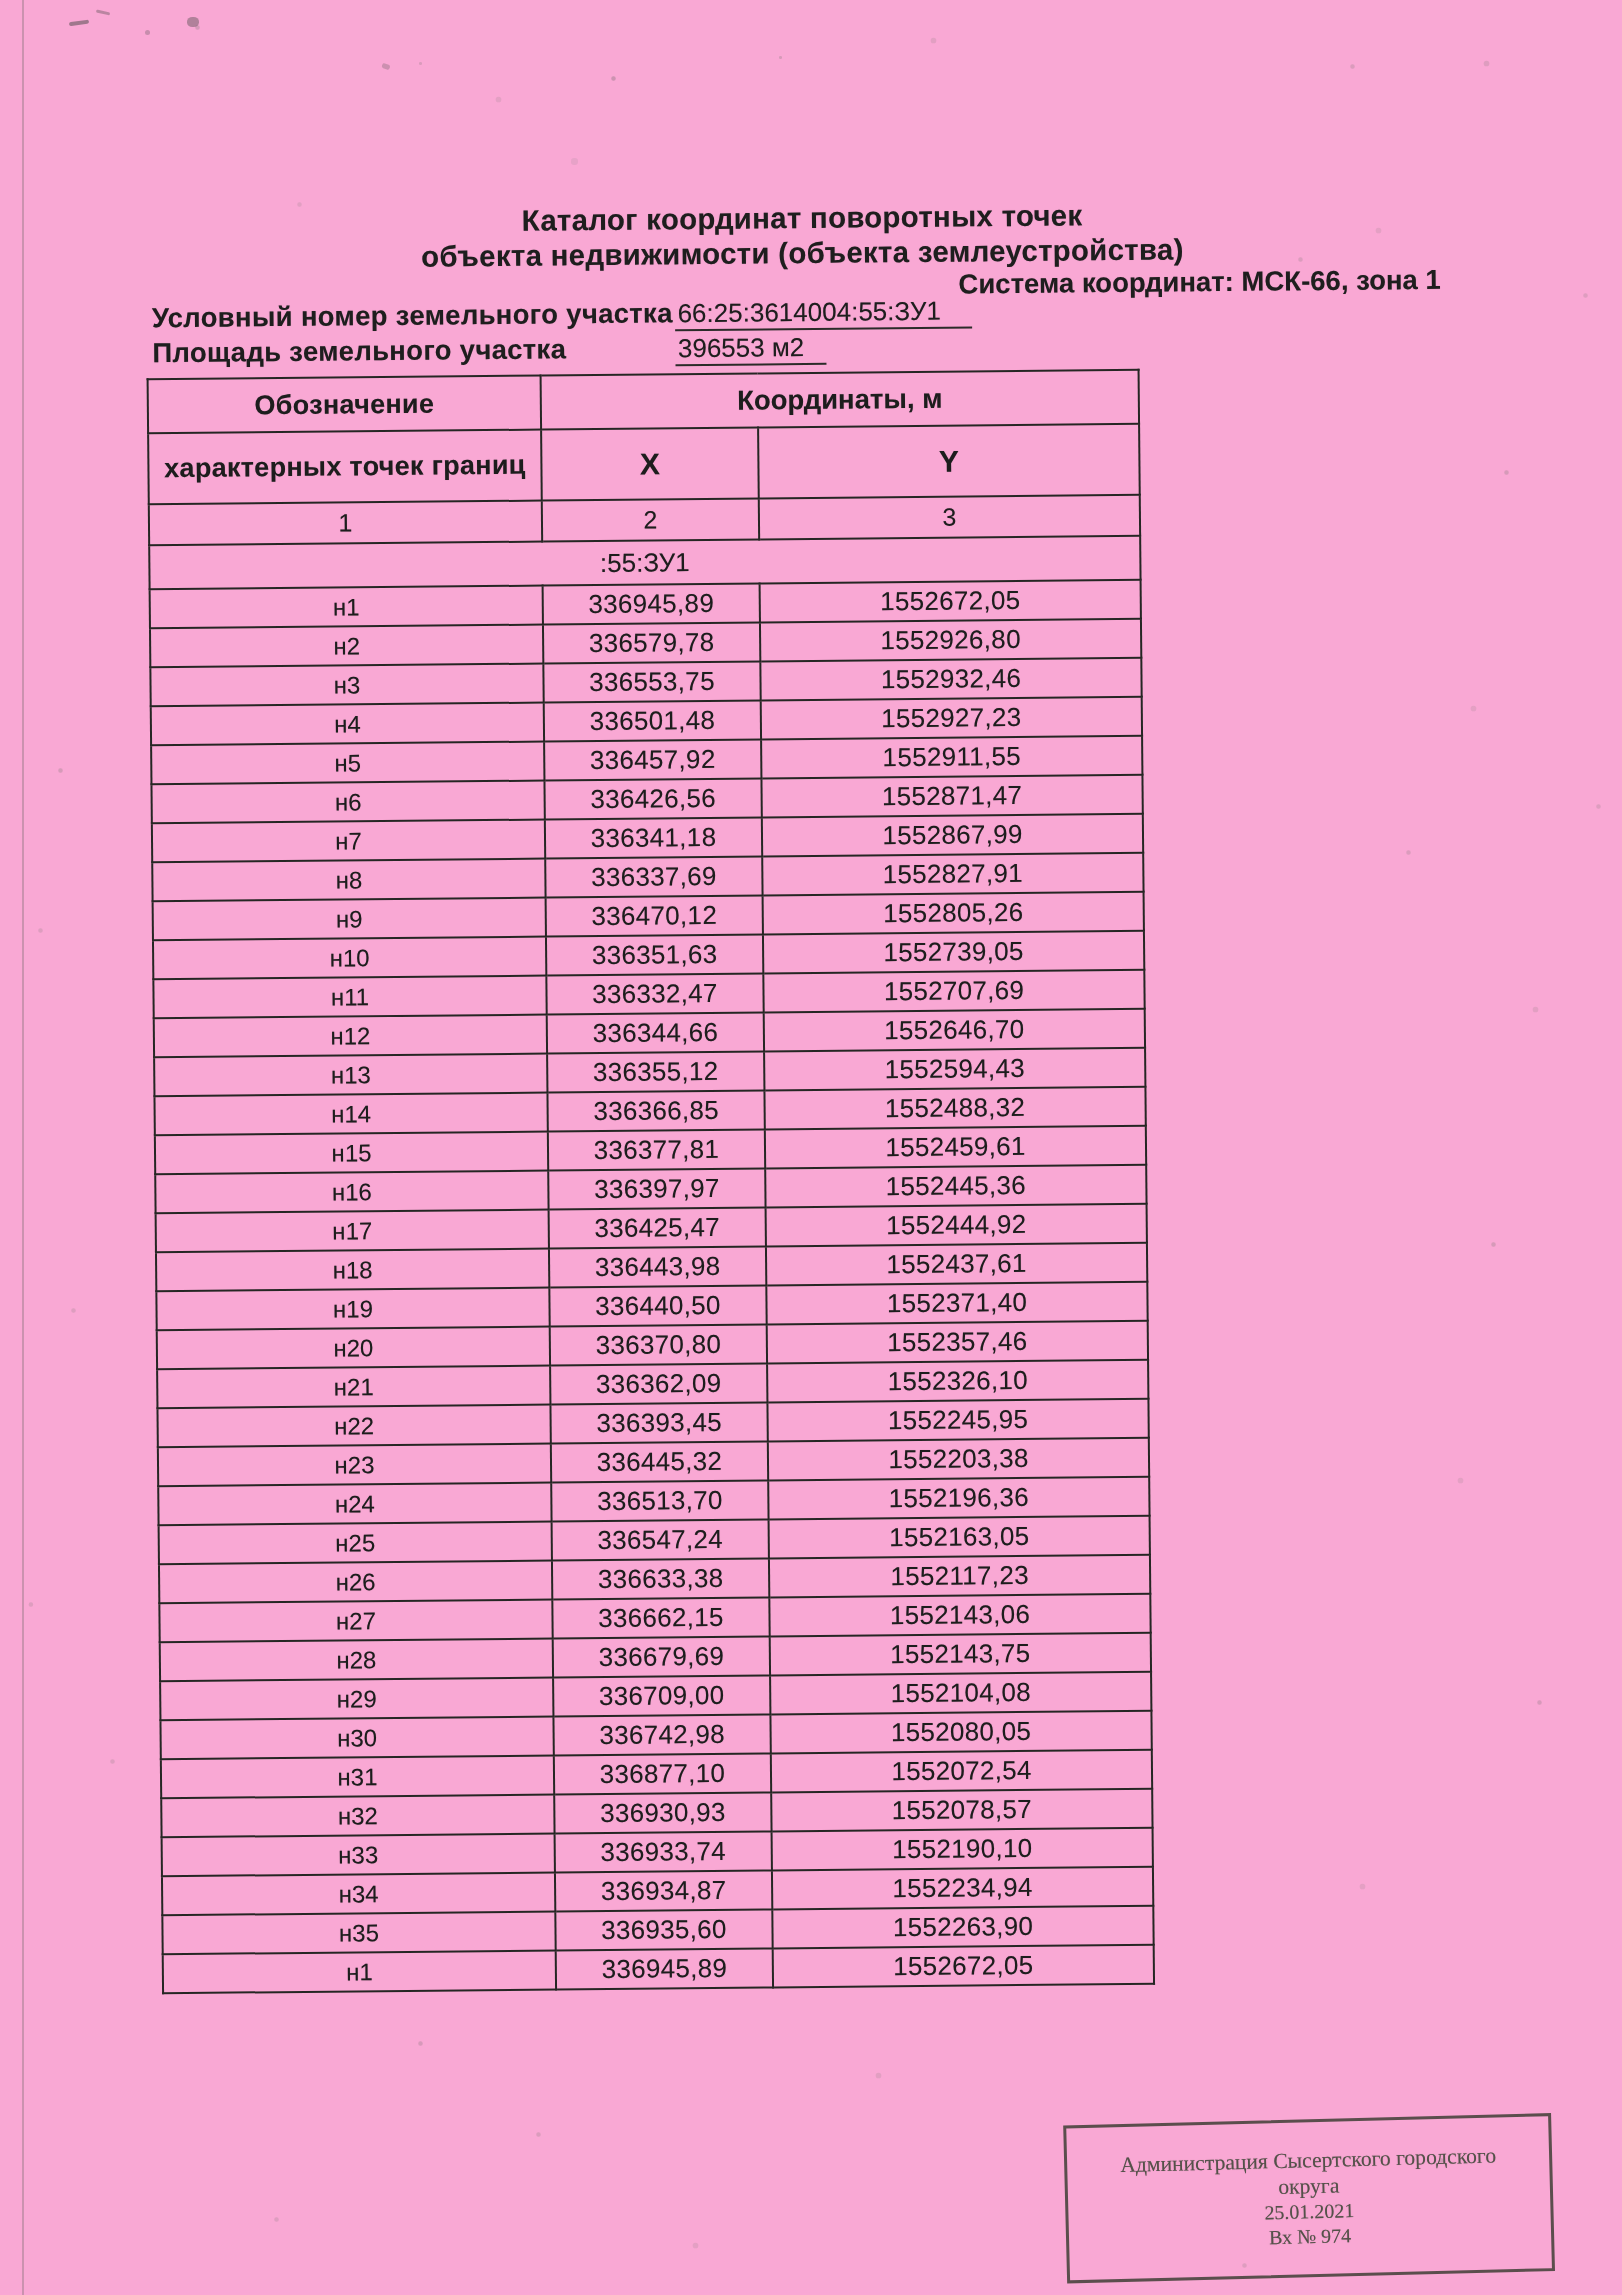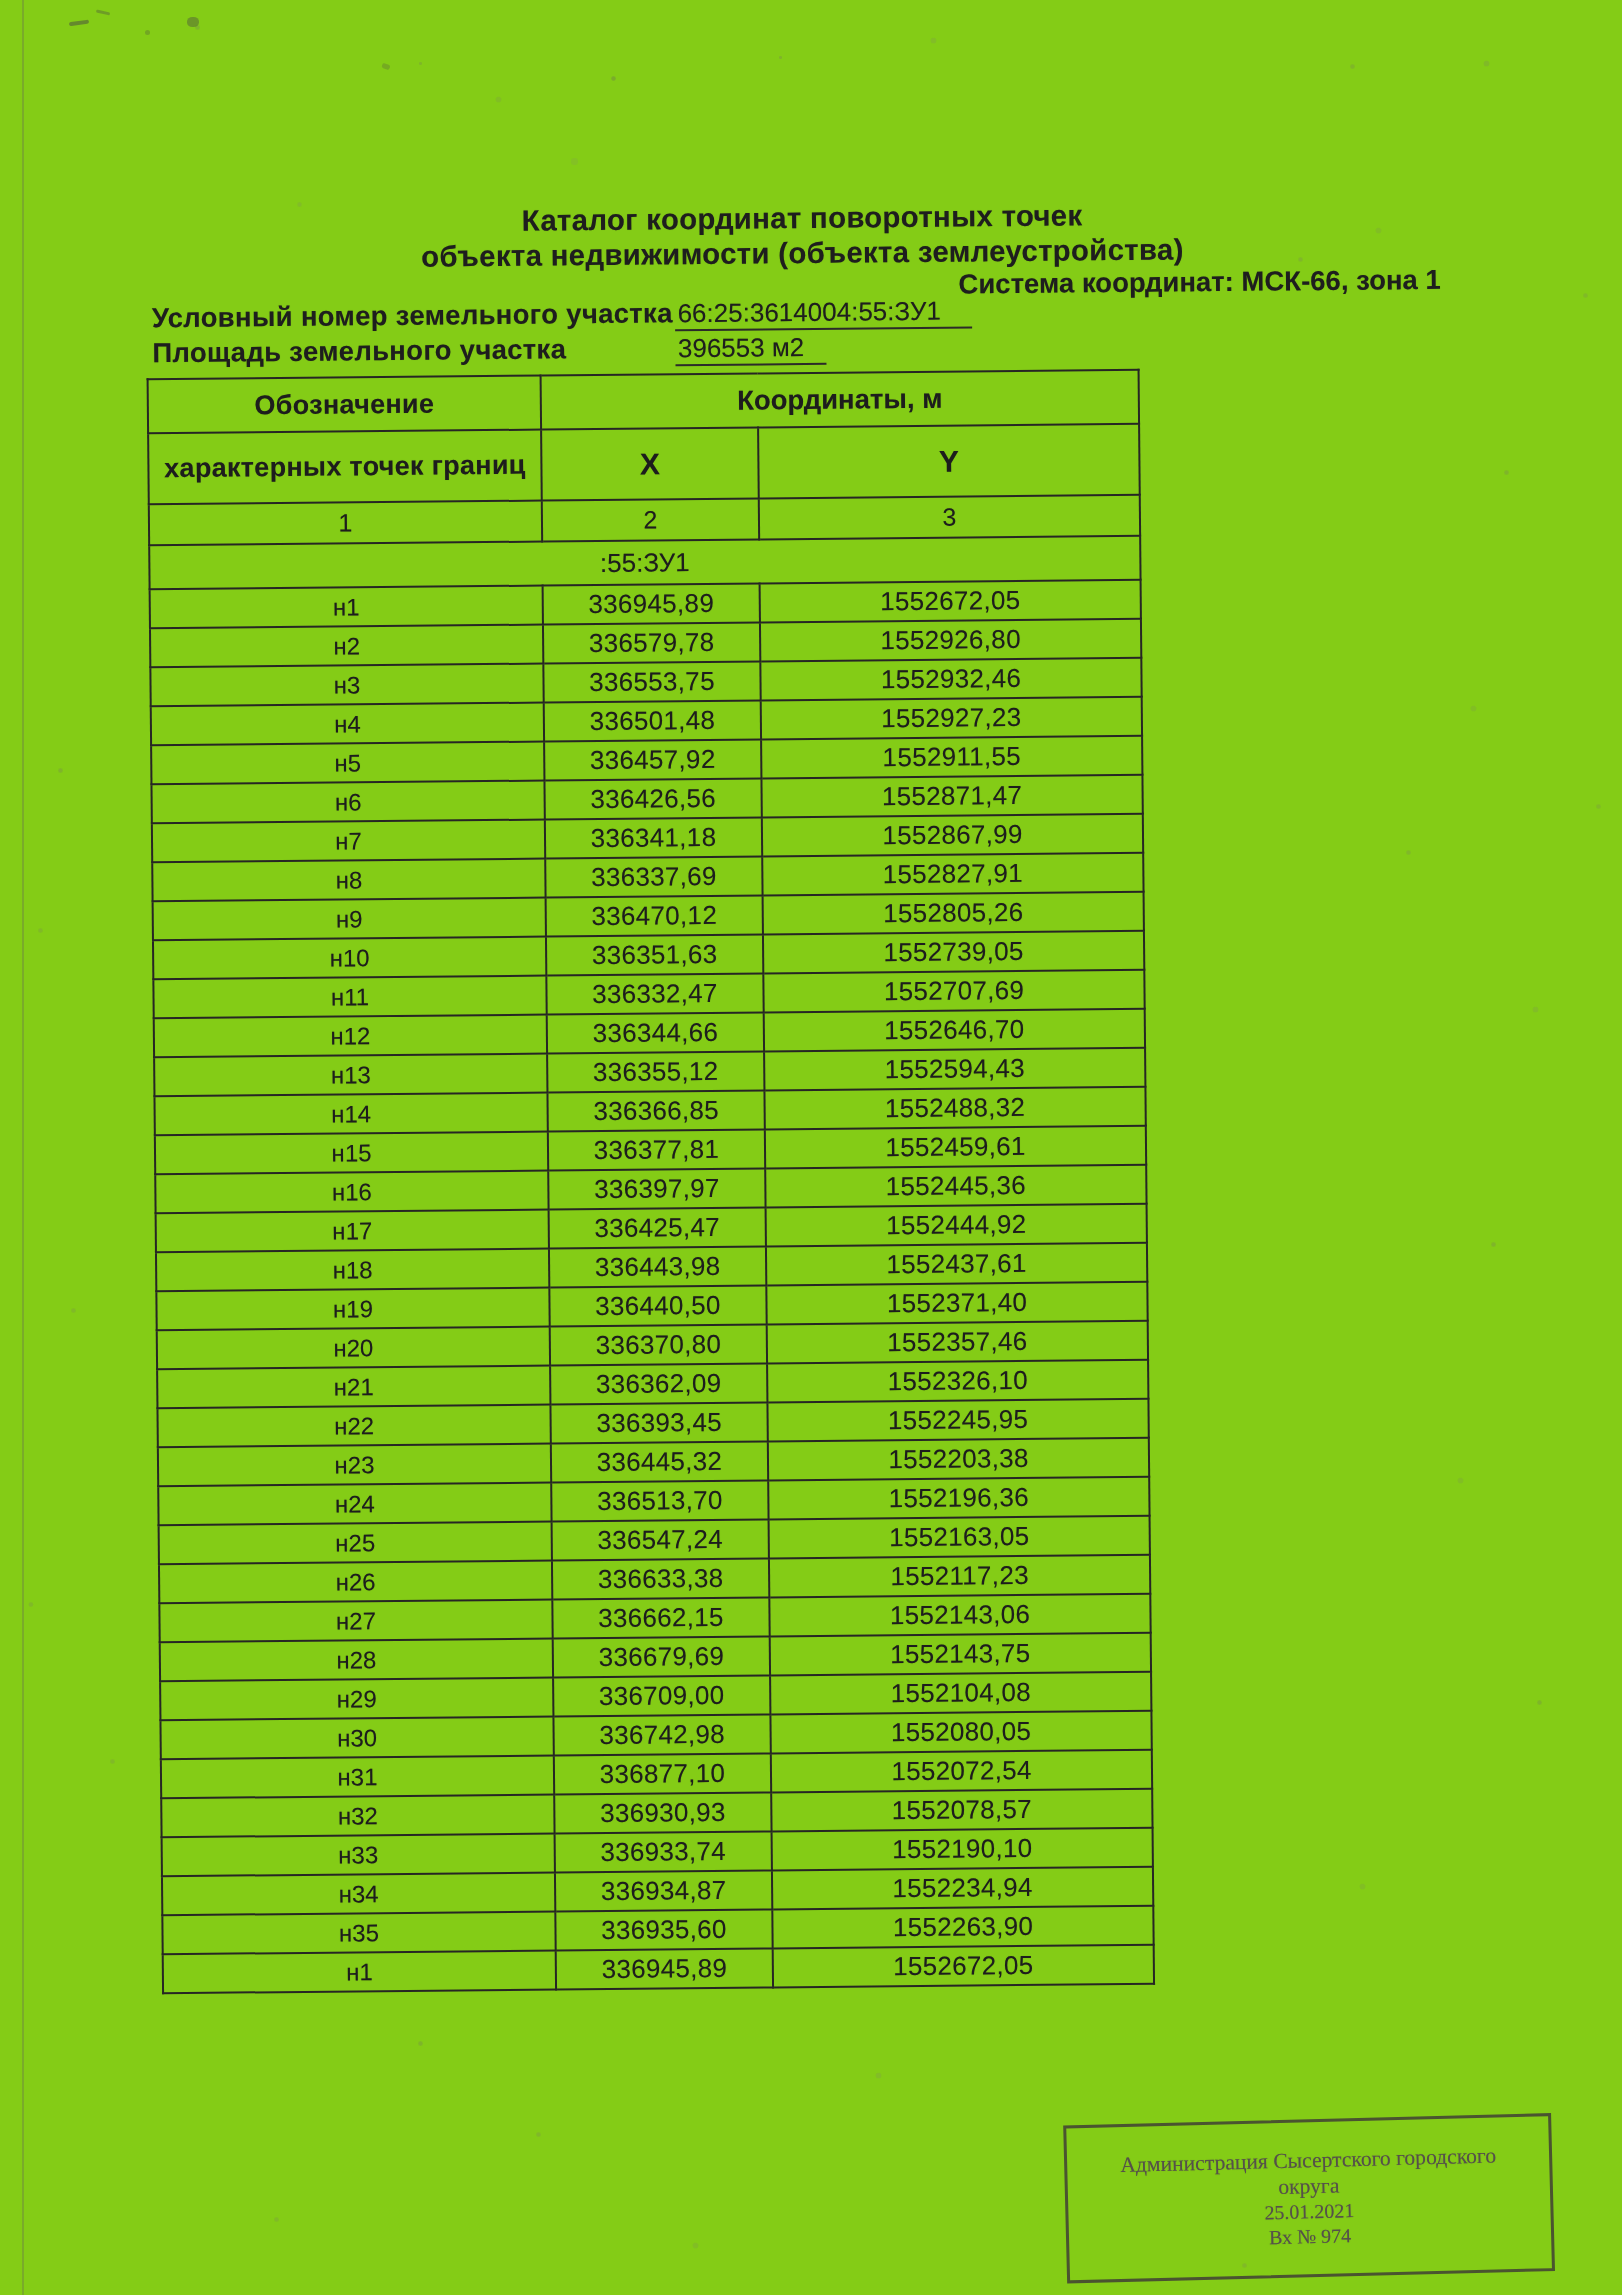--- a/index.html
+++ b/index.html
@@ -1,19 +1,19 @@
 <!DOCTYPE html>
 <html lang="ru" style="font-size:10.5px"><head>
 <meta charset="utf-8">
 <style>
   html,body{margin:0;padding:0;background:#e8e8e6;}
   .page{
     position:relative;
     width:1622px;height:2295px;
-    background:#84cc16;
+    background:#f9a8d4;
     overflow:hidden;
     font-family:"Liberation Sans",sans-serif;
     color:#1e1e1e;
     text-decoration:underline;
   }
   
   .edge-line{
     position:absolute;left:21.6px;top:0;width:2px;height:2295px;
     background:rgba(95,95,90,.30);
   }

